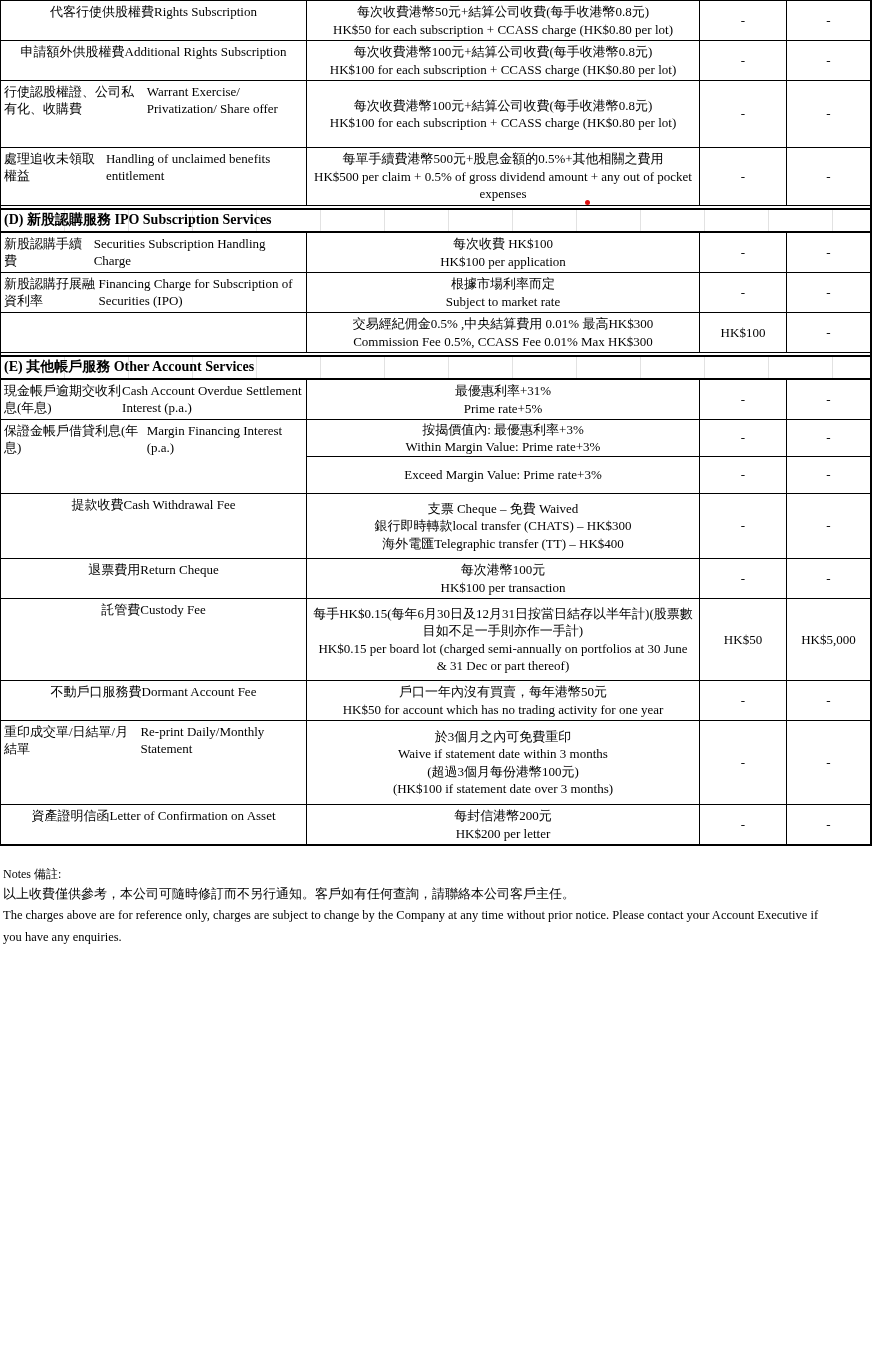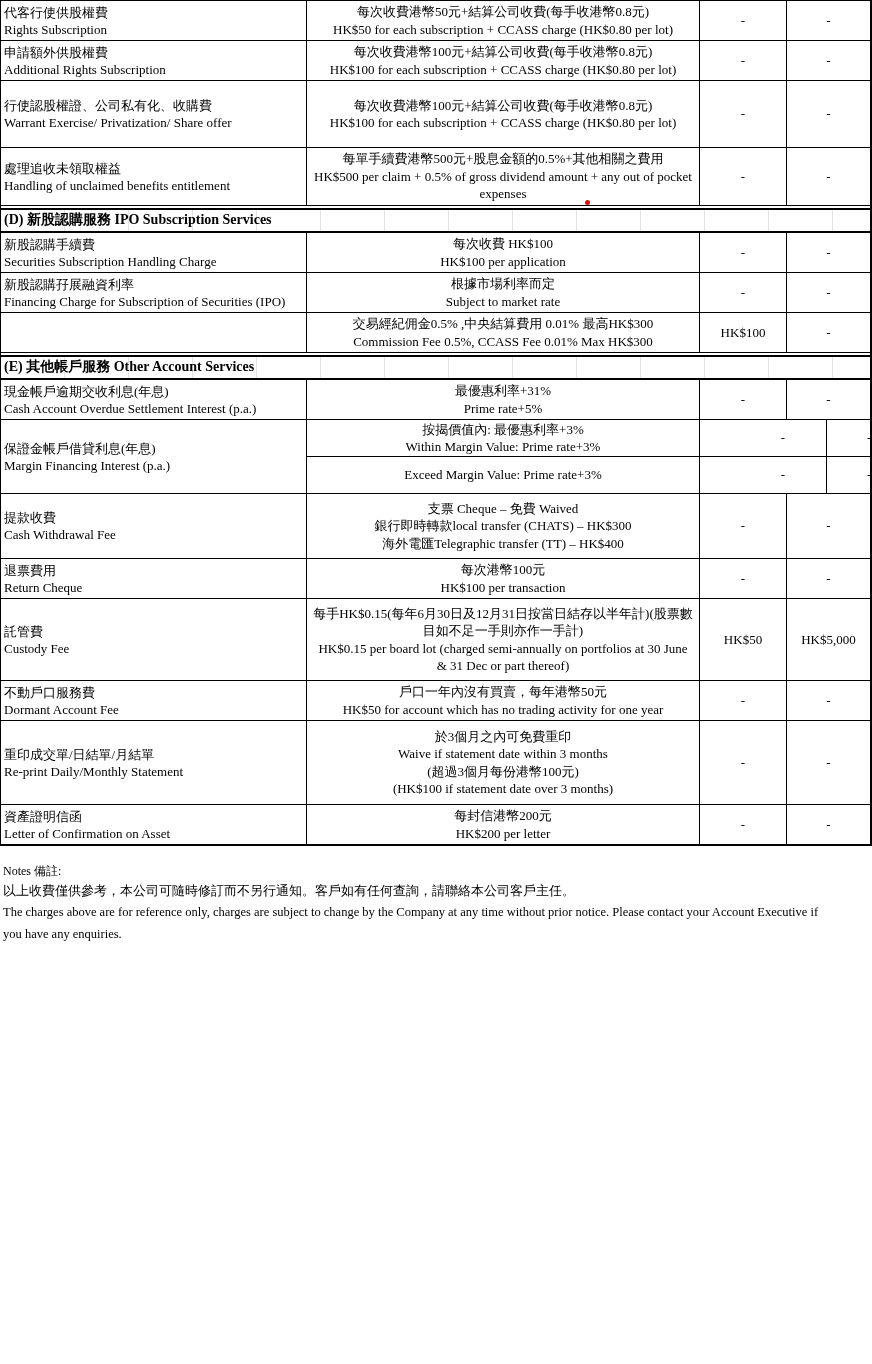--- a/index.html
+++ b/index.html
@@ -16,21 +16,21 @@
     border-right: 2px solid #000;
     border-top: 1px solid #000;
     border-bottom: 2px solid #000;
   }
   .row { display: flex; border-bottom: 1px solid #000; }
   .row.no-bb { border-bottom: none; }
   .c1 {
     width: 306px; min-width: 306px;
     border-right: 1px solid #000;
     padding: 2px 3px;
-    display: flex; flex-direction: column; justify-content: center;
+    display: flex; justify-content: center;
     font-size: 13px; line-height: 17px;
   }
   .c2 {
     width: 393px; min-width: 393px;
     border-right: 1px solid #000;
     padding: 2px 6px;
     display: flex; flex-direction: column; justify-content: center;
     text-align: center; font-size: 13px; line-height: 17.5px;
   }
   .c3 {
@@ -42,28 +42,28 @@
   .c4 { flex: 1; display: flex; align-items: center; justify-content: center; font-size: 13px; }
   .sec {
     margin-top: 2px;
     border-top: 2px solid #000;
     border-bottom: 2px solid #000;
     font-weight: bold; font-size: 14px;
     padding: 1px 3px 2px 3px;
     background-image: repeating-linear-gradient(to right, transparent 0, transparent 63px, #e2e2e2 63px, #e2e2e2 64px);
   }
   .subcol { display: flex; flex-direction: column; flex: 1; }
-  .subrow { display: flex; flex: 1; border-bottom: 1px solid #000; gap: 40px; }
+  .subrow { display: flex; flex: 1; border-bottom: 1px solid #000; }
   .subrow:last-child { border-bottom: none; }
   .red-dot {
     position: absolute; left: 585px; top: 200px;
     width: 5px; height: 5px; border-radius: 50%;
     background: #dd1111;
   }
-  .notes { padding: 17px 3px 0 3px; }
+  .notes { padding: 8px 3px 0 3px; margin-top: 12px; }
   .notes-title { font-size: 12px; line-height: 17px; }
   .notes-zh { font-size: 13px; line-height: 21px; }
   .notes-en { font-size: 12.5px; line-height: 22px; width: 835px; }
 </style>
 </head>
 <body>
 
 <div class="doc">
   <div class="tbl">
 

